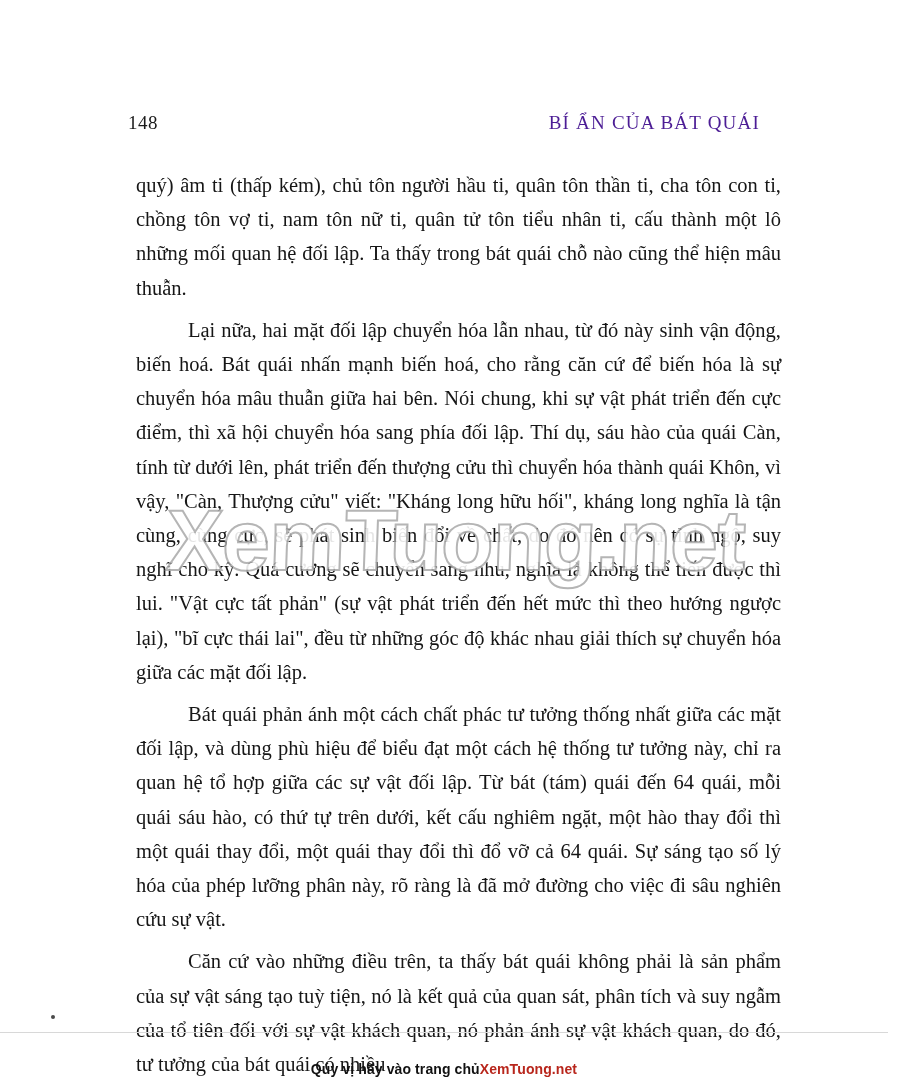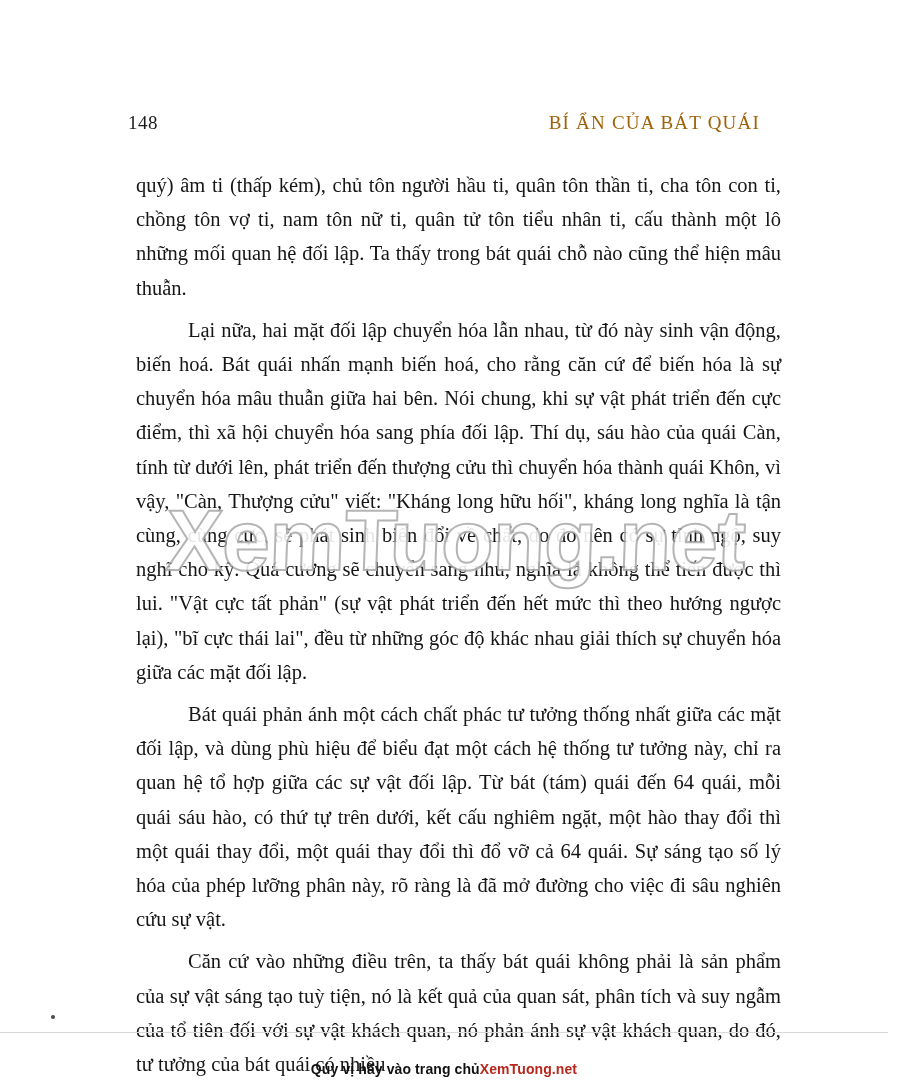--- a/index.html
+++ b/index.html
@@ -37,21 +37,21 @@
   .folio {
     font-family: "Liberation Serif", serif;
     font-size: 19px;
     letter-spacing: 0.5px;
     color: #1a1a1a;
   }
   .book-title {
     font-family: "Liberation Serif", serif;
     font-size: 19px;
     letter-spacing: 1.2px;
-    color: #a16207;
+    color: #4c1d95;
     text-transform: uppercase;
   }
 
   
   .body-text {
     position: absolute;
     top: 168px;
     left: 136px;
     width: 645px;
     font-size: 20.5px;

